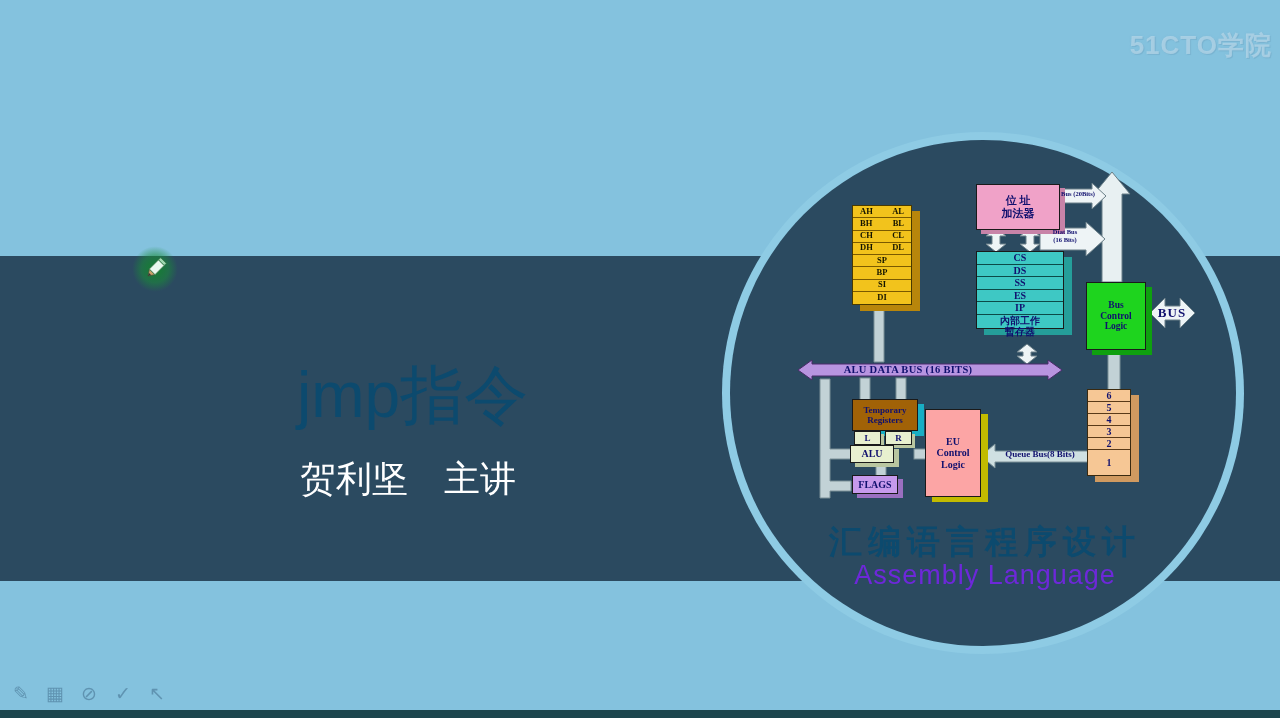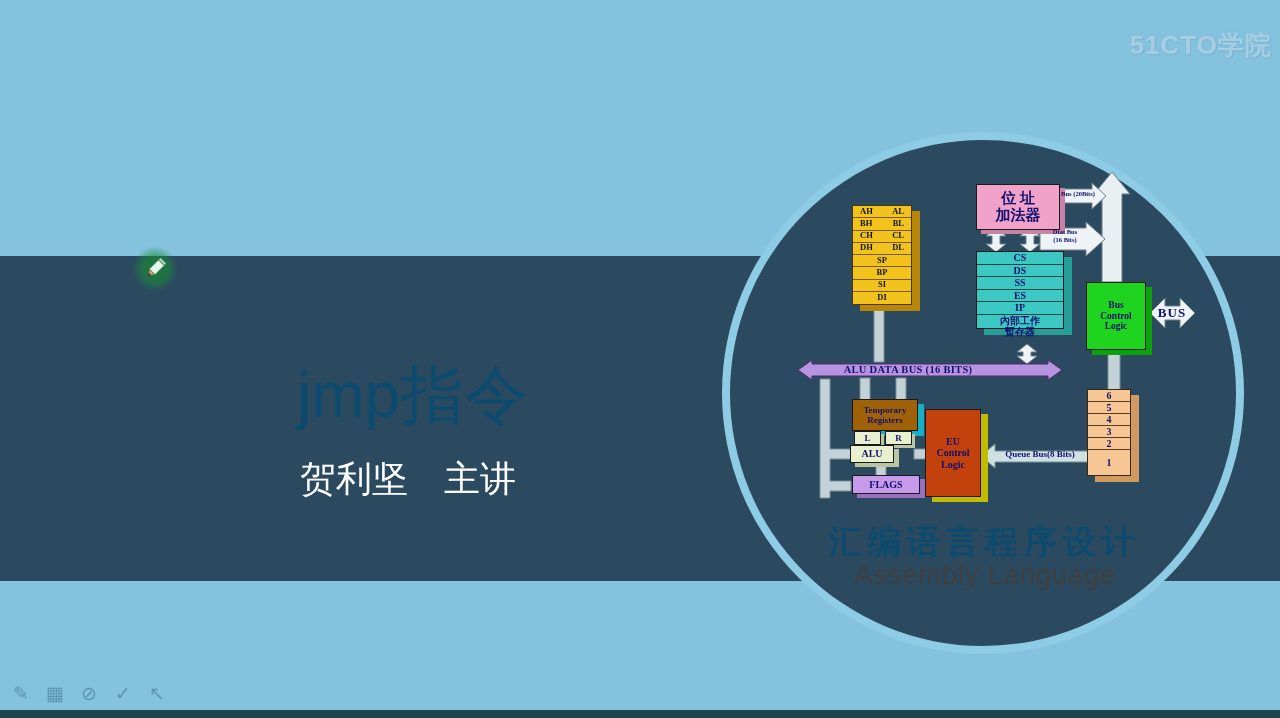--- a/index.html
+++ b/index.html
@@ -38,43 +38,43 @@
   
   .regs{left:128px;top:71px;width:60px;height:100px;background:#f2c31c;
     box-shadow:8px 6px 0 #b8860b;border-color:#4a3a00;justify-content:flex-start;}
   .regs .rrow{width:100%;height:12.5px;border-bottom:1px solid #7a5a00;box-sizing:border-box;
     display:flex;align-items:center;justify-content:center;font-size:8.5px;color:#141400;}
   .regs .rrow.two{justify-content:space-between;padding:0 7px;}
   .regs .rrow:last-child{border-bottom:none;}
 
   
   .adder{left:252px;top:50px;width:84px;height:46px;background:#f0a2c8;
-    box-shadow:5px 4px 0 #c883a8;font-size:15px;}
+    box-shadow:5px 4px 0 #c883a8;font-size:11px;}
   
   .segbox{left:252px;top:117px;width:88px;height:78px;background:#3ec8c4;
     box-shadow:8px 6px 0 #259e9a;justify-content:flex-start;}
   .segbox .srow{width:100%;height:13px;border-bottom:1px solid #0c4a48;box-sizing:border-box;
     display:flex;align-items:center;justify-content:center;font-size:10px;}
   .segbox .iwork{width:100%;flex:1;display:flex;flex-direction:column;align-items:center;
     justify-content:center;font-size:10px;}
   
   .busctl{left:362px;top:148px;width:60px;height:68px;background:#1ed41e;
     box-shadow:6px 5px 0 #0fa00f;font-size:9.5px;}
   
   .tempregs{left:128px;top:265px;width:66px;height:32px;background:#a16207;
     box-shadow:6px 5px 0 #18aec4;font-size:9px;}
   .lbox{left:130px;top:297px;width:27px;height:14px;background:#e8f0cf;
     box-shadow:3px 3px 0 #b9c6a0;font-size:9px;}
   .rbox{left:161px;top:297px;width:27px;height:14px;background:#e8f0cf;
     box-shadow:3px 3px 0 #b9c6a0;font-size:9px;}
   .alubox{left:126px;top:311px;width:44px;height:18px;background:#e8f0cf;
     box-shadow:5px 4px 0 #b9c6a0;font-size:10px;}
-  .flagsbox{left:128px;top:341px;width:68px;height:19px;background:#c79aec;
+  .flagsbox{left:128px;top:341px;width:46px;height:19px;background:#c79aec;
     box-shadow:5px 4px 0 #9a6fc0;font-size:10px;}
-  .eubox{left:201px;top:275px;width:56px;height:88px;background:#c2410c;
+  .eubox{left:201px;top:275px;width:56px;height:88px;background:#fca5a5;
     box-shadow:7px 5px 0 #c2bb00;font-size:10px;}
   
   .queue{left:363px;top:255px;width:44px;height:87px;background:#f6c795;
     box-shadow:8px 6px 0 #d09a60;border-color:#3a2a10;justify-content:flex-start;}
   .queue .qrow{width:100%;height:12px;border-bottom:1px solid #5a3a18;box-sizing:border-box;
     display:flex;align-items:center;justify-content:center;font-size:10px;}
   .queue .qrow.big{height:27px;border-bottom:none;}
 
   
   .buslabel{position:absolute;font-family:"Liberation Serif",serif;font-weight:bold;
@@ -83,21 +83,21 @@
   .lbl-dtat{left:318px;top:94px;width:46px;font-size:6.5px;}
   .lbl-alubus{left:74px;top:230px;width:220px;font-size:10.5px;letter-spacing:0.3px;}
   .lbl-queuebus{left:268px;top:315px;width:96px;font-size:9px;}
   .lbl-bus{left:428px;top:171px;width:40px;font-size:13px;letter-spacing:1px;}
 
   
   .badge-zh{position:absolute;left:0;top:386px;width:522px;text-align:center;
     font-family:"DejaVu Serif",serif;font-weight:bold;font-size:33px;letter-spacing:6px;
     color:#0c4a6e;}
   .badge-en{position:absolute;left:0;top:426px;width:522px;text-align:center;
-    font-size:27px;color:#404040;letter-spacing:1px;}
+    font-size:27px;color:#6d28d9;letter-spacing:1px;}
 
   
   .anno-toolbar{position:absolute;left:10px;top:682px;display:flex;gap:12px;align-items:center;}
   .anno-toolbar span{font-size:19px;color:rgba(65,110,140,0.55);width:22px;text-align:center;}
 </style>
 </head>
 <body>
 
 <div class="band"></div>
 <div class="bottom-strip"></div>

